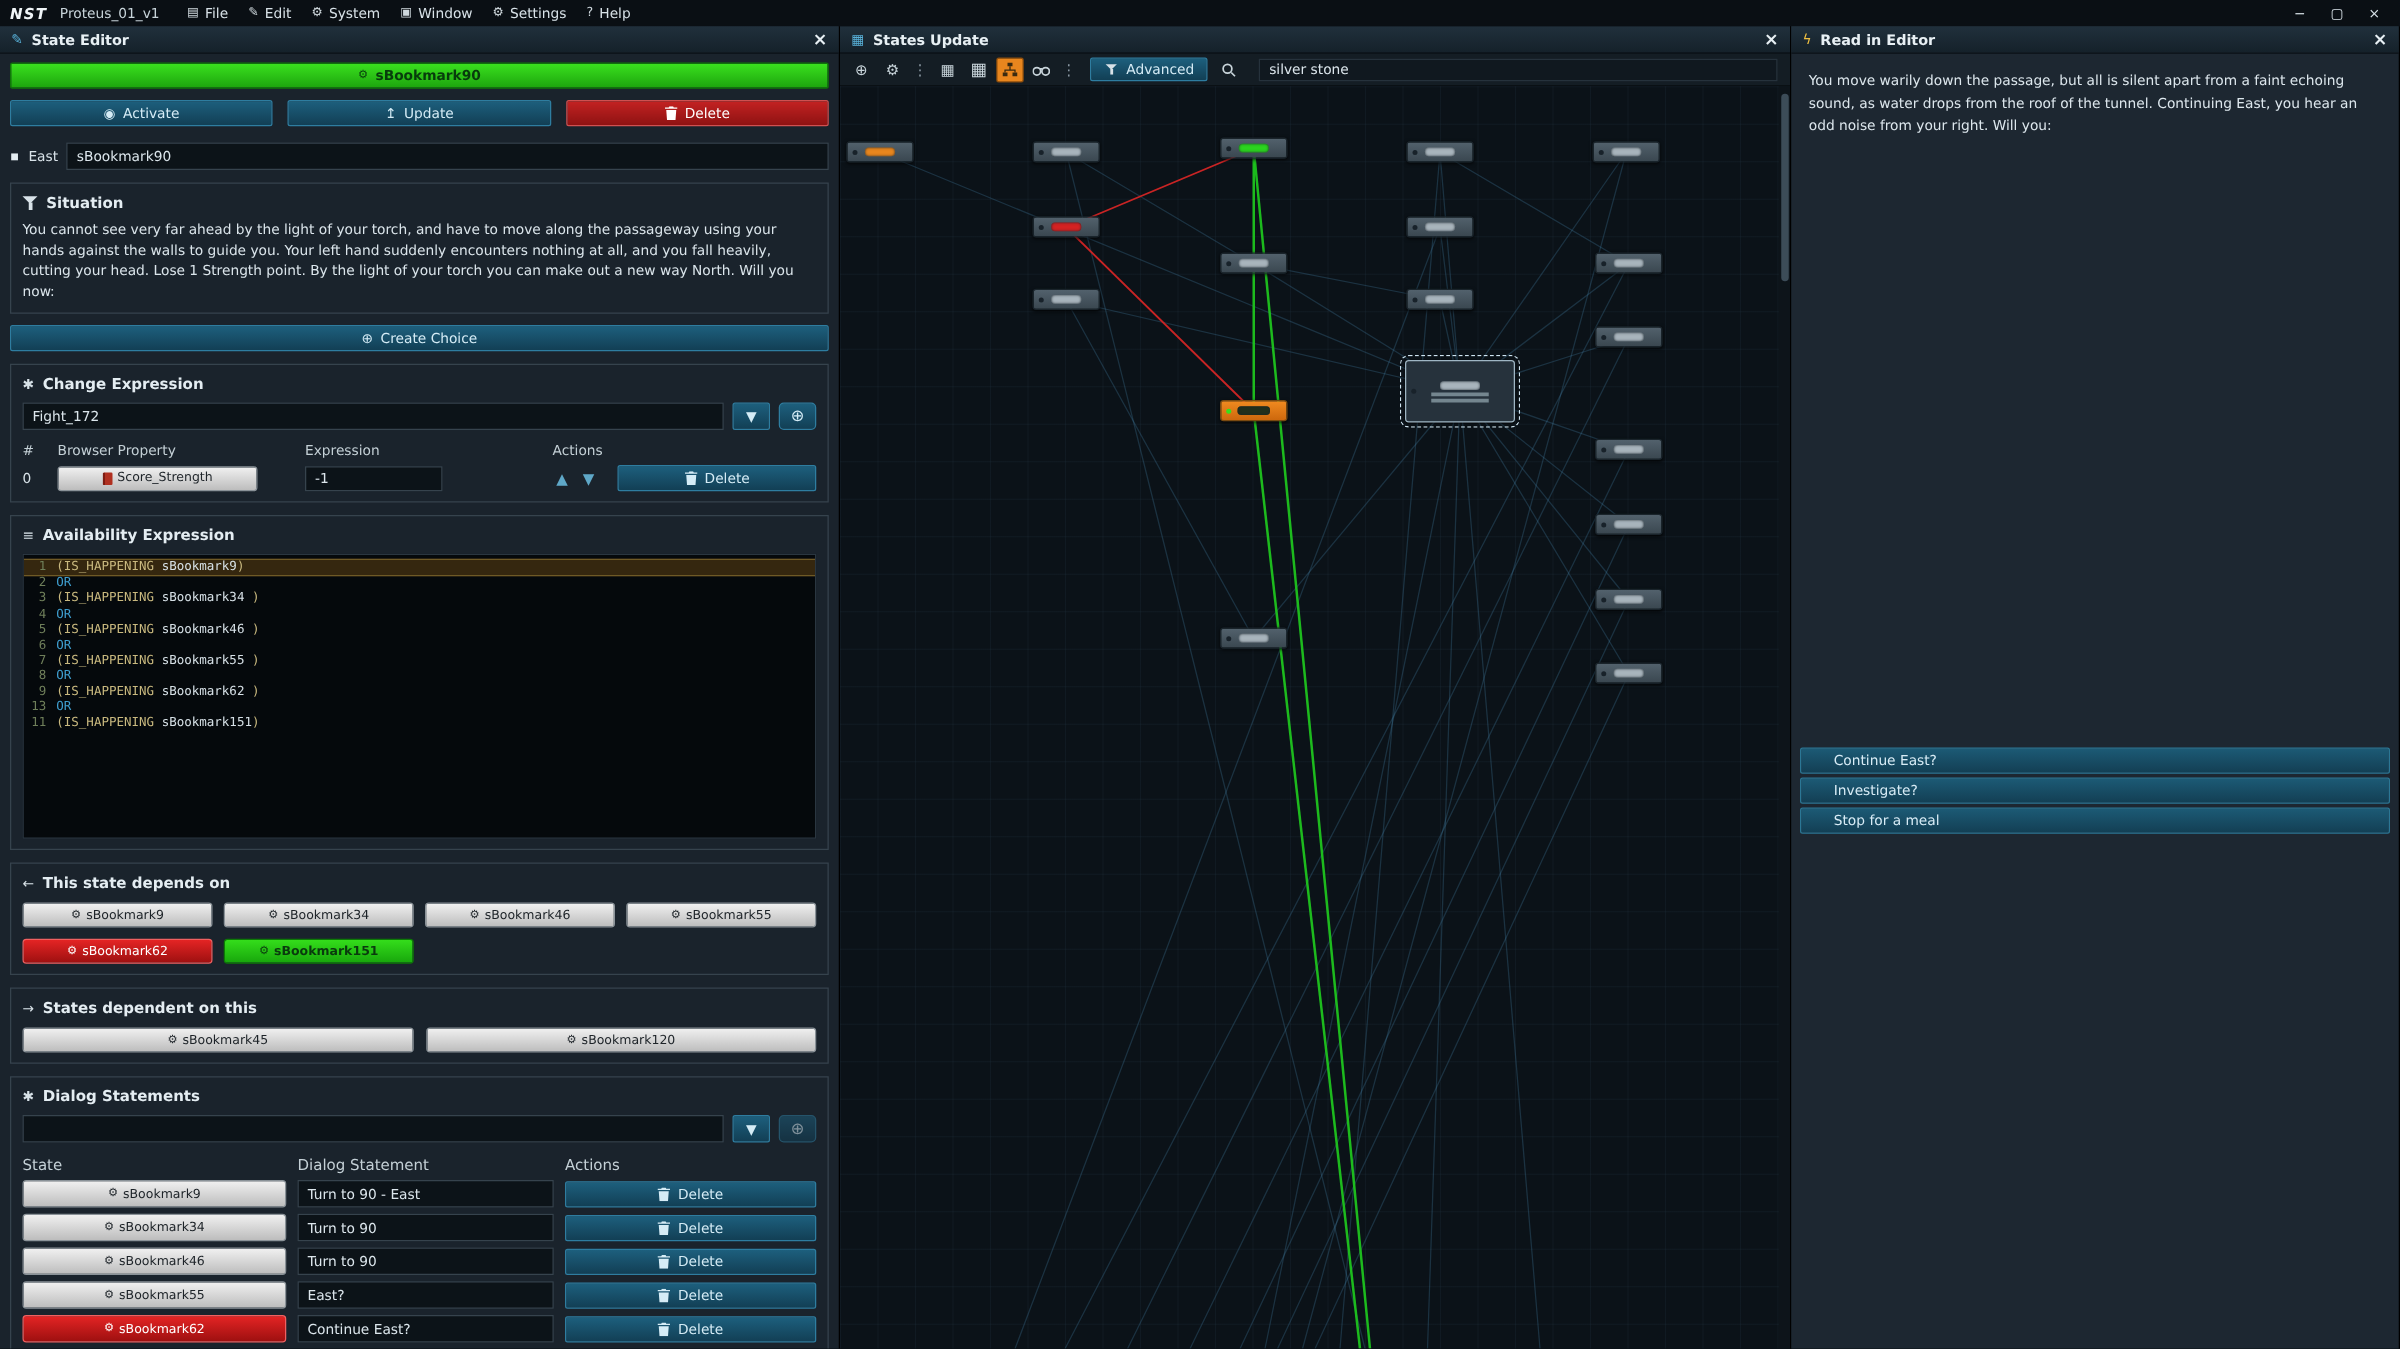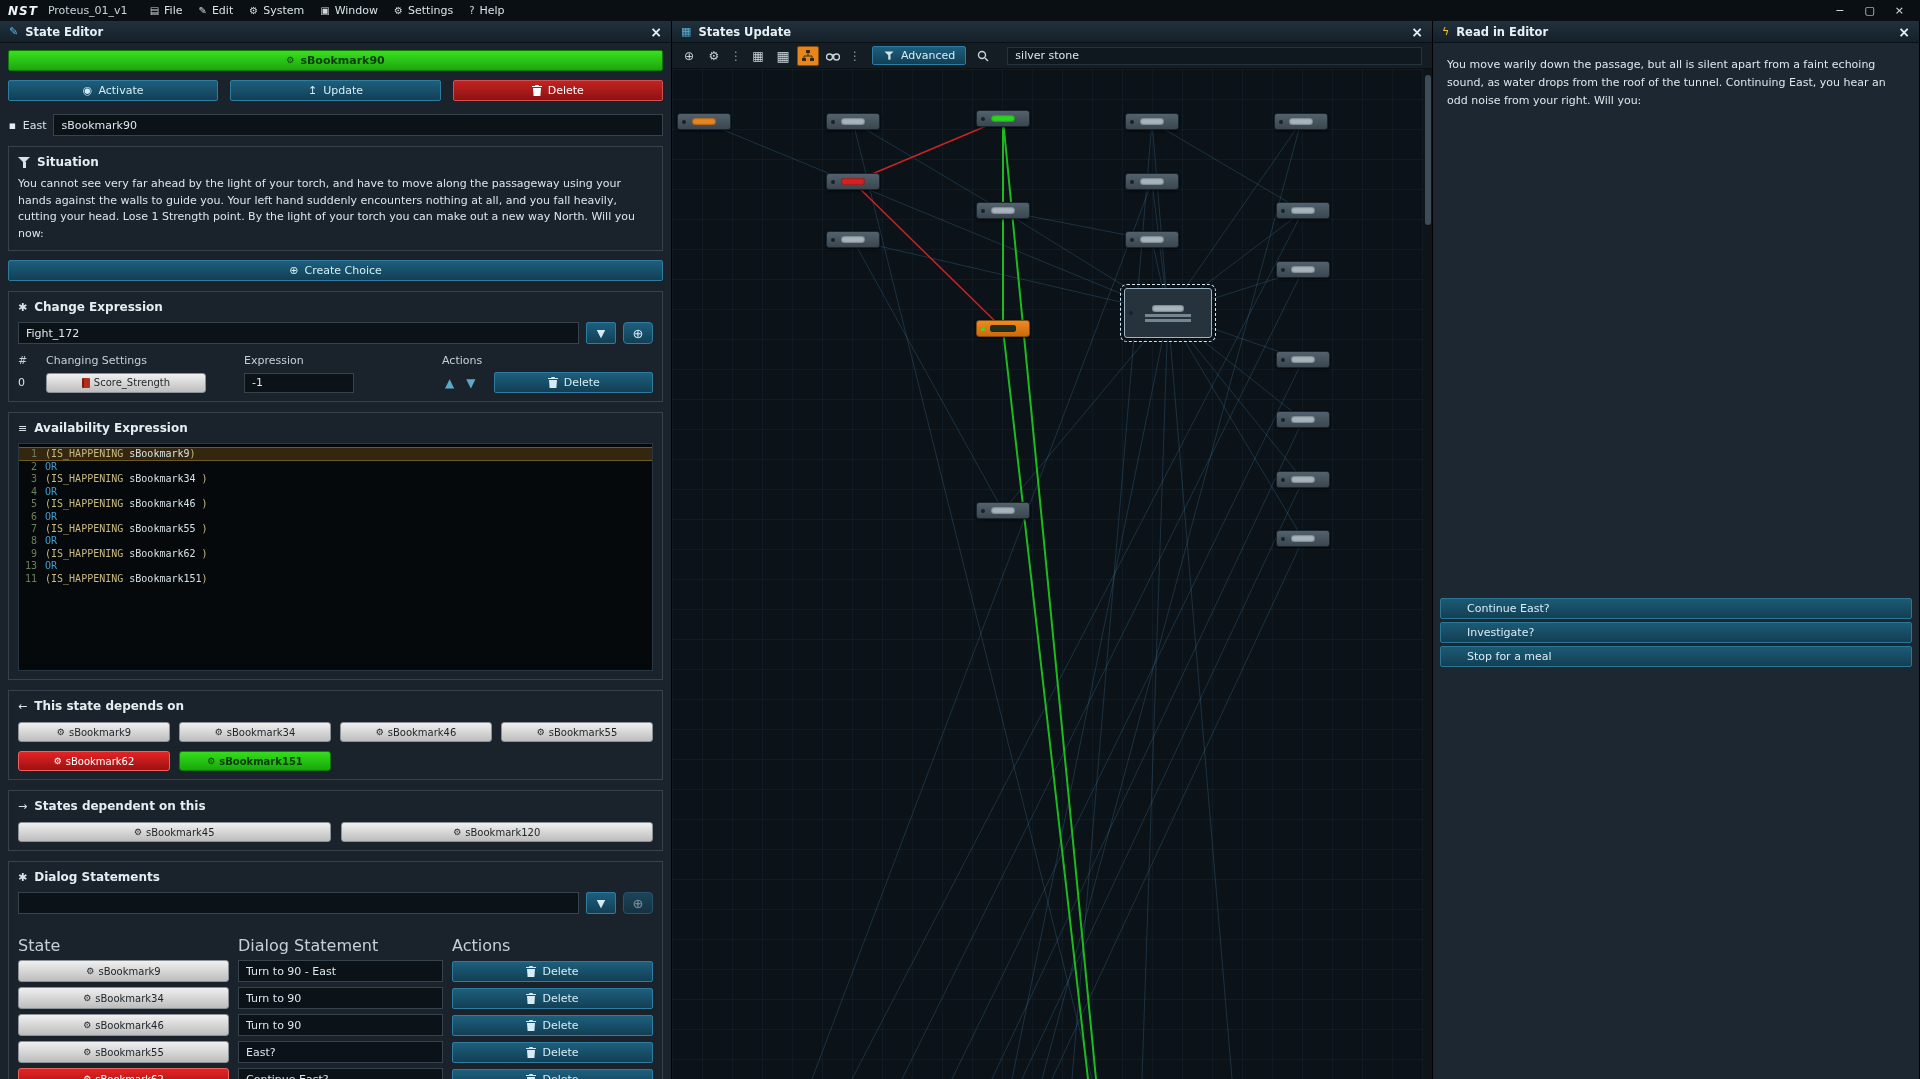--- a/index.html
+++ b/index.html
@@ -83,21 +83,21 @@
   .code-line { display:flex; height:12.4px; line-height:12.4px; }
   .code-line.sel { background:#35270f; border-top:1px solid #6f5a26; border-bottom:1px solid #6f5a26; height:14px; line-height:12px; }
   .ln { width:26px; text-align:right; padding-right:8px; color:#6f7f5a; }
   .punct,.kw { color:#c9b97f; }
   .arg { color:#d6e0e6; }
   .or { color:#3f9fd0; }
 
   .chips-grid { display:grid; grid-template-columns:1fr 1fr 1fr 1fr; gap:9px; margin-top:9px; }
   .chips-grid2 { display:grid; grid-template-columns:1fr 1fr; gap:10px; margin-top:9px; }
 
-  .dlg-head { display:grid; grid-template-columns:211px 205px 1fr; gap:9px; margin-top:22px; font-size:16px; color:#c4d0d6; }
+  .dlg-head { display:grid; grid-template-columns:211px 205px 1fr; gap:9px; margin-top:11px; font-size:12px; color:#c4d0d6; }
   .dlg-row  { display:grid; grid-template-columns:211px 205px 1fr; gap:9px; margin-top:5px; align-items:center; }
   .dlg-row .chip { width:100%; height:22px; }
   .dlg-row .txt { width:100%; }
   .dlg-row .tbtn { width:100%; }
 
   
   .toolbar { height:26px; display:flex; align-items:center; padding:0 6px; gap:3px;
     background:#141d24; border-bottom:1px solid #0a1014; }
   .icon-btn { width:22px; height:20px; display:flex; align-items:center; justify-content:center;
     color:#c8d4da; font-size:12px; background:none; border:none; }
@@ -240,21 +240,21 @@
             <input class="txt" value="Fight_172" style="">
             <button class="tbtn dd-btn">
                 <span>▼</span>
               </button>
             <button class="tbtn dd-btn round">
                 <span>⊕</span>
               </button>
           </div>
           <div class="ce-grid ce-head">
             <span>#</span>
-            <span>Changing Settings</span>
+            <span>Browser Property</span>
             <span>Expression</span>
             <span>Actions</span>
           </div>
           <div class="ce-grid ce-row">
             <span>0</span>
             <button class="chip gray">
               <span class="book"></span>
               <span>Score_Strength</span>
             </button>
             <input class="txt" value="-1" style="">

